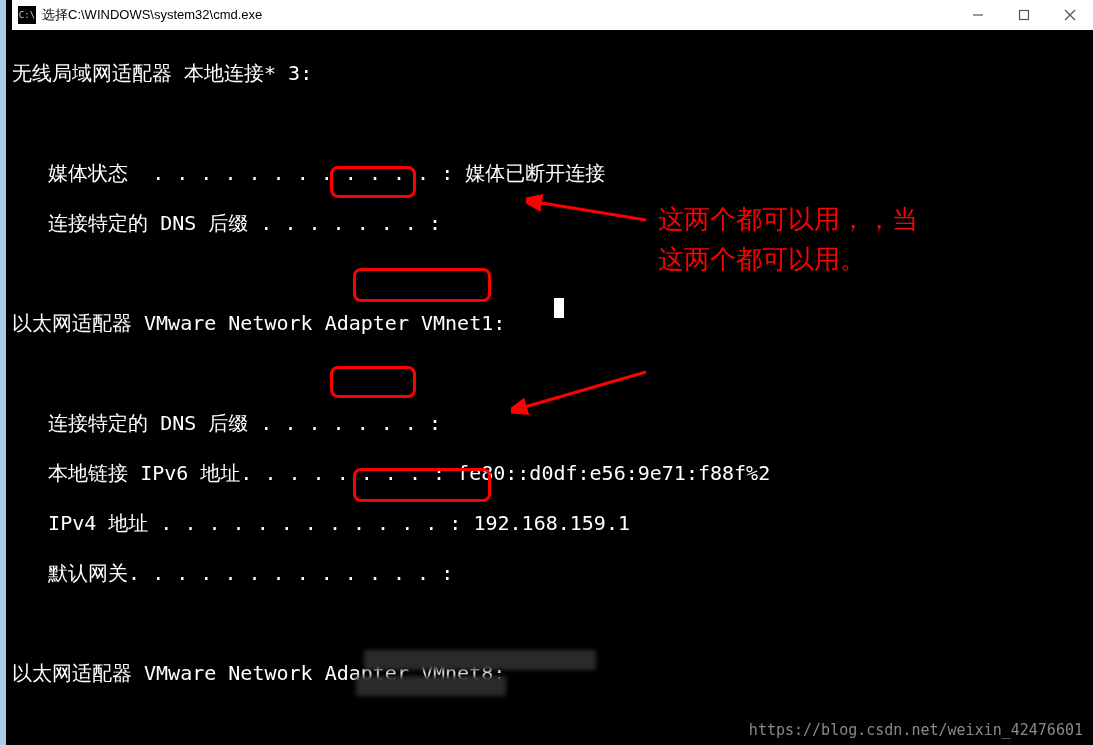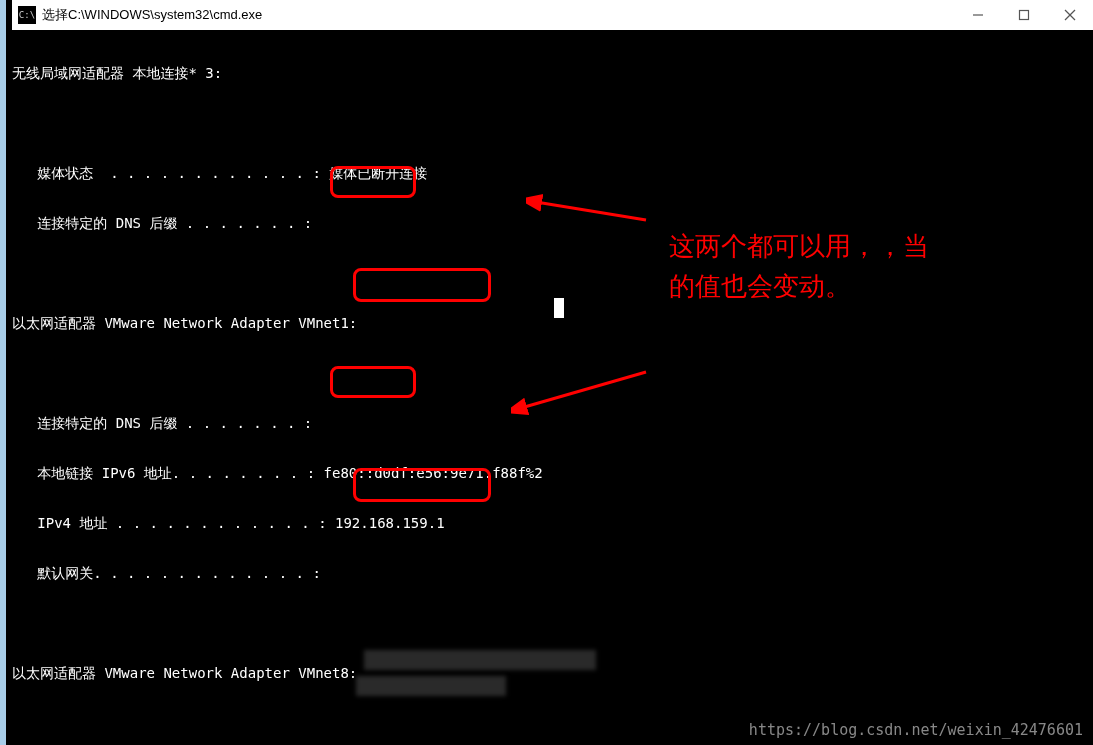--- a/index.html
+++ b/index.html
@@ -45,21 +45,21 @@
     color: #555;
   }
   .terminal {
     position: absolute;
     left: 6px;
     right: 0;
     top: 30px;
     bottom: 0;
     background: #000;
     color: #fff;
-    font-size: 14px;
+    font-size: 20px;
     line-height: 25px;
     white-space: pre;
     padding-top: 6px;
     overflow: hidden;
   }
   .line { height: 25px; white-space: pre; }
   .cursor {
     position: absolute;
     width: 10px;
     height: 20px;
@@ -171,21 +171,21 @@
 </svg>
 <svg class="arrow" style="left:505px; top:370px; width:145px; height:50px;">
   <defs>
       <marker id="ah2" markerWidth="10" markerHeight="10" refX="2" refY="3" orient="auto">
         <path d="M0,0 L0,6 L8,3 z" fill="#f00"></path>
       </marker>
     </defs>
   <line x1="135" y1="2" x2="10" y2="38" stroke="#f00" stroke-width="3" marker-end="url(#ah2)"></line>
 </svg>
 
-<div class="annot-text" style="left:652px; top:226px;margin-left:11px;">
+<div class="annot-text" style="left:652px; top:199px;">
   <div>这两个都可以用，，当</div>
-  <div>的值也会变动。</div>
+  <div>这两个都可以用。</div>
 </div>
 
 <div class="blur" style="left:358px; top:650px; width:232px; height:20px;"></div>
 <div class="blur" style="left:350px; top:676px; width:150px; height:20px;"></div>
 
 <div class="watermark">https://blog.csdn.net/weixin_42476601</div>
 
 </body></html>

